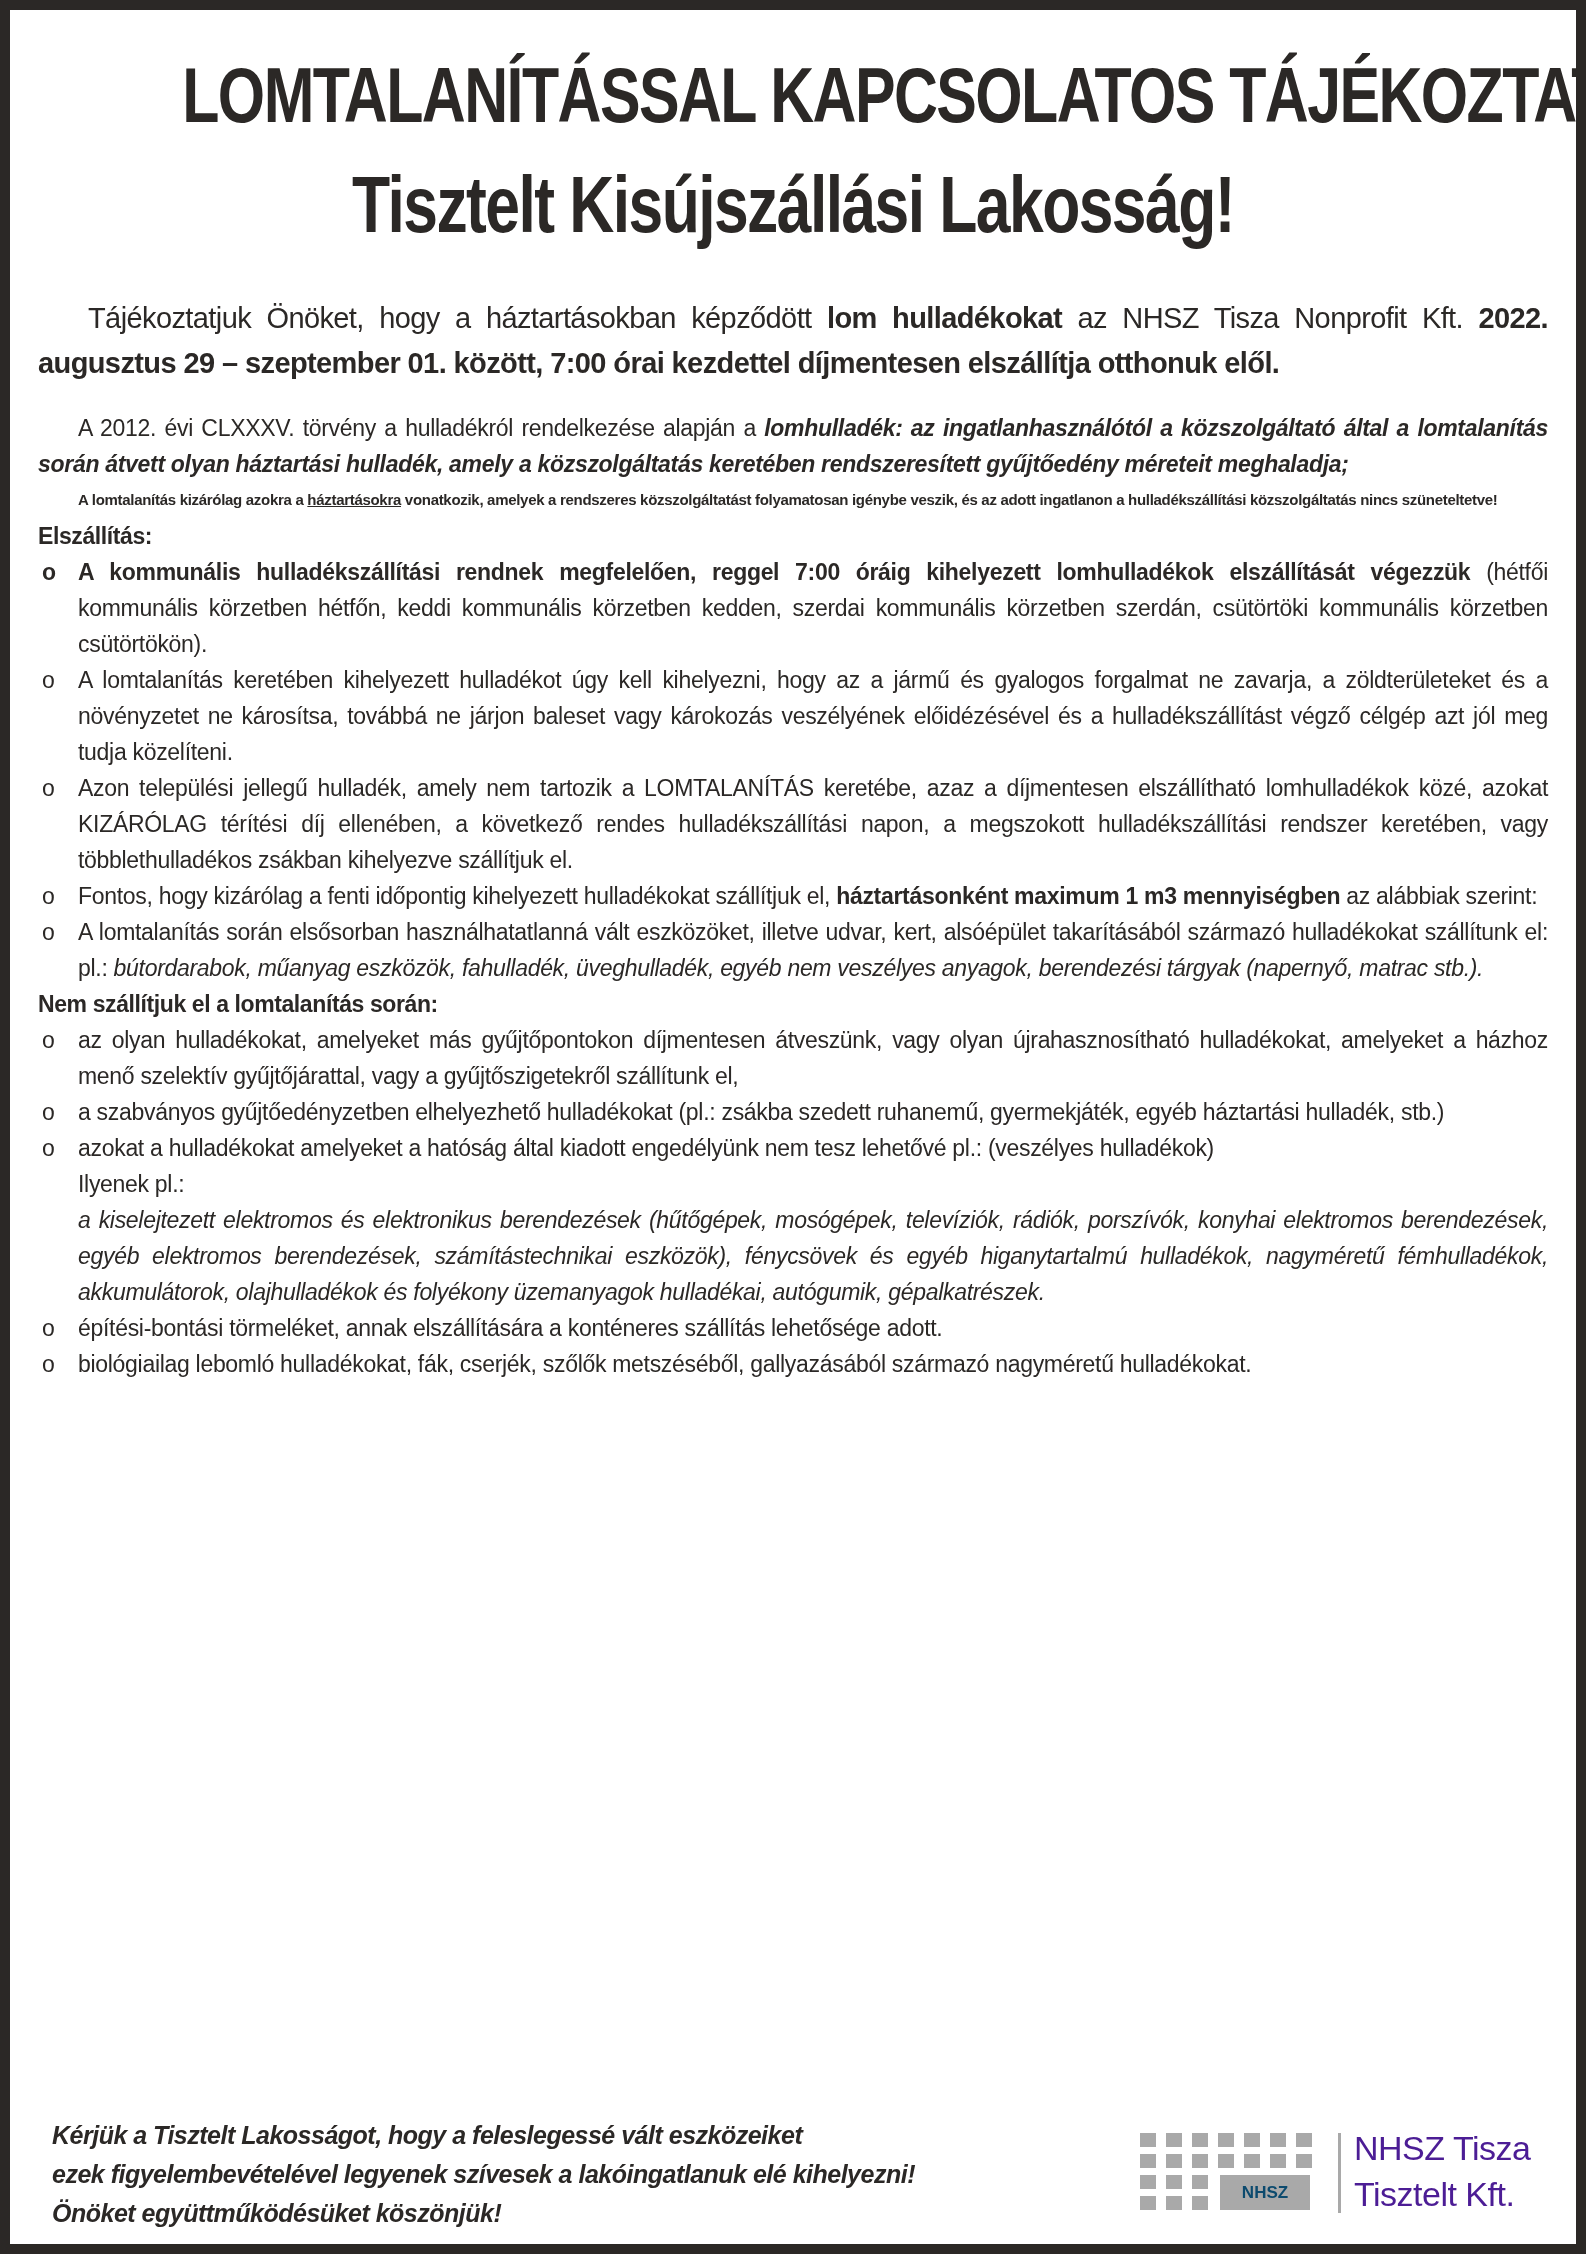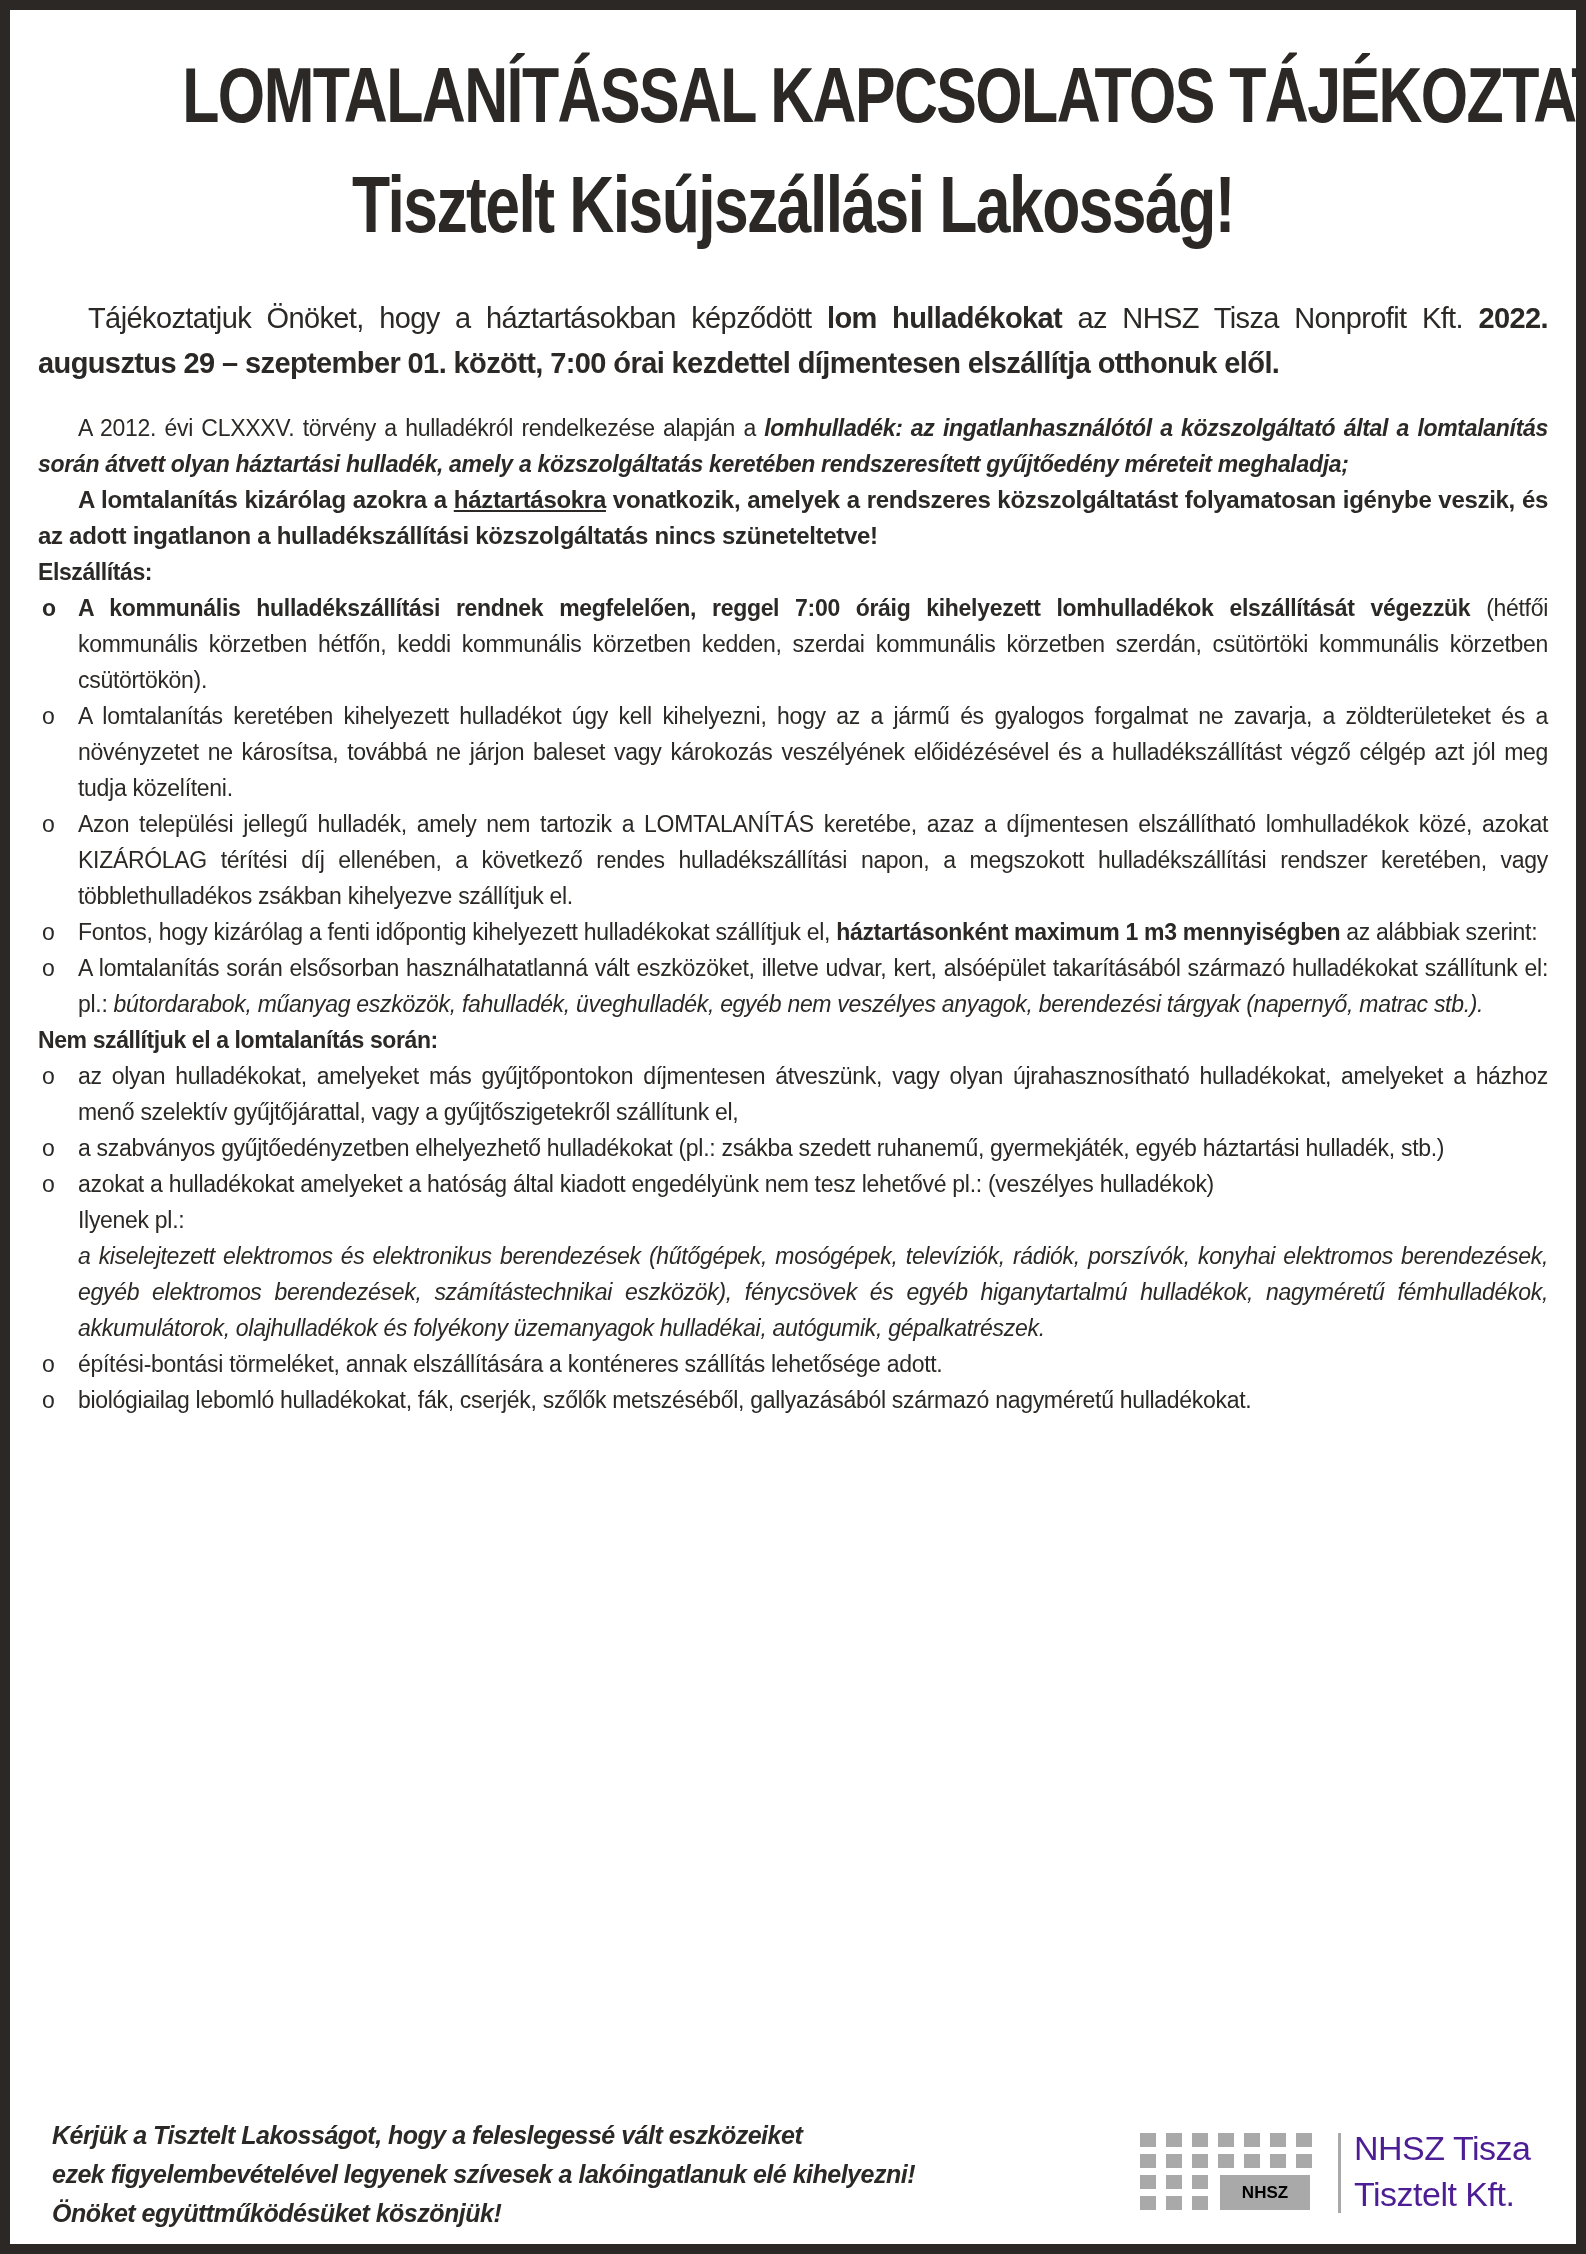--- a/index.html
+++ b/index.html
@@ -26,21 +26,21 @@
   .intro {
     font-size: 29px; line-height: 45px; text-align: justify; text-indent: 50px;
     letter-spacing: -0.6px;
   }
   .intro b { font-weight: 700; }
   .law {
     margin-top: 24px; font-size: 23px; line-height: 36px; text-align: justify; text-indent: 40px;
     letter-spacing: -0.3px;
   }
   .law .def { font-weight: 700; font-style: italic; }
-  .law2 { font-size: 24px; line-height: 36px; text-align: justify; text-indent: 40px; font-weight: 700; letter-spacing: -0.3px; }
+  .law2 { font-size: 15px; line-height: 36px; text-align: justify; text-indent: 40px; font-weight: 700; letter-spacing: -0.3px; }
   .law2 u { text-decoration: underline; }
   .section-h { font-size: 23px; line-height: 36px; font-weight: 700; letter-spacing: -0.4px; }
   .sec { }
   ul.olist { list-style: none; }
   ul.olist li {
     position: relative; padding-left: 40px; font-size: 23px; line-height: 36px;
     text-align: justify; letter-spacing: -0.3px;
   }
   ul.olist li .bullet { position: absolute; left: 4px; top: 0; }
   ul.olist li b { font-weight: 700; }
@@ -49,21 +49,21 @@
   .indent-p.it { font-style: italic; }
   .closing {
     position: absolute; left: 42px; top: 2106px; font-size: 25px; line-height: 39px;
     font-weight: 700; font-style: italic; letter-spacing: -0.5px; color: #2b2826;
   }
   .logo { position: absolute; left: 1130px; top: 2123px; width: 440px; height: 100px; }
   .logo-grid { position: absolute; left: 0; top: 0; width: 172px; height: 90px; }
   .sq { position: absolute; width: 16px; height: 14px; background: #a9a9a9; }
   .logo-badge {
     position: absolute; left: 80px; top: 63px; width: 90px; height: 34px; background: #a9a9a9;
-    color: #000000; font-weight: 700; font-size: 17px; line-height: 34px; text-align: center;
+    color: #0c4a6e; font-weight: 700; font-size: 17px; line-height: 34px; text-align: center;
   }
   .logo-divider { position: absolute; left: 198px; top: 18px; width: 3px; height: 80px; background: #a9a9a9; }
   .logo-text {
     position: absolute; left: 214px; top: 4px; font-size: 34px; line-height: 46px;
     color: #4c1d95; letter-spacing: -0.5px; white-space: nowrap;
   }
 </style>
 </head>
 <body>
 

